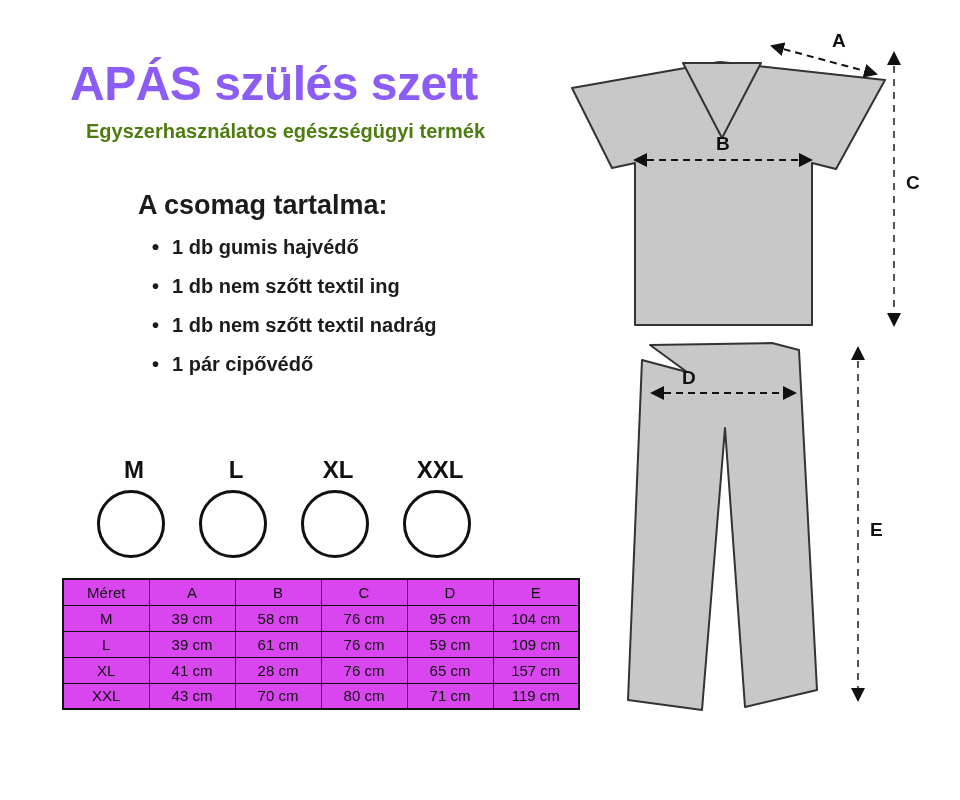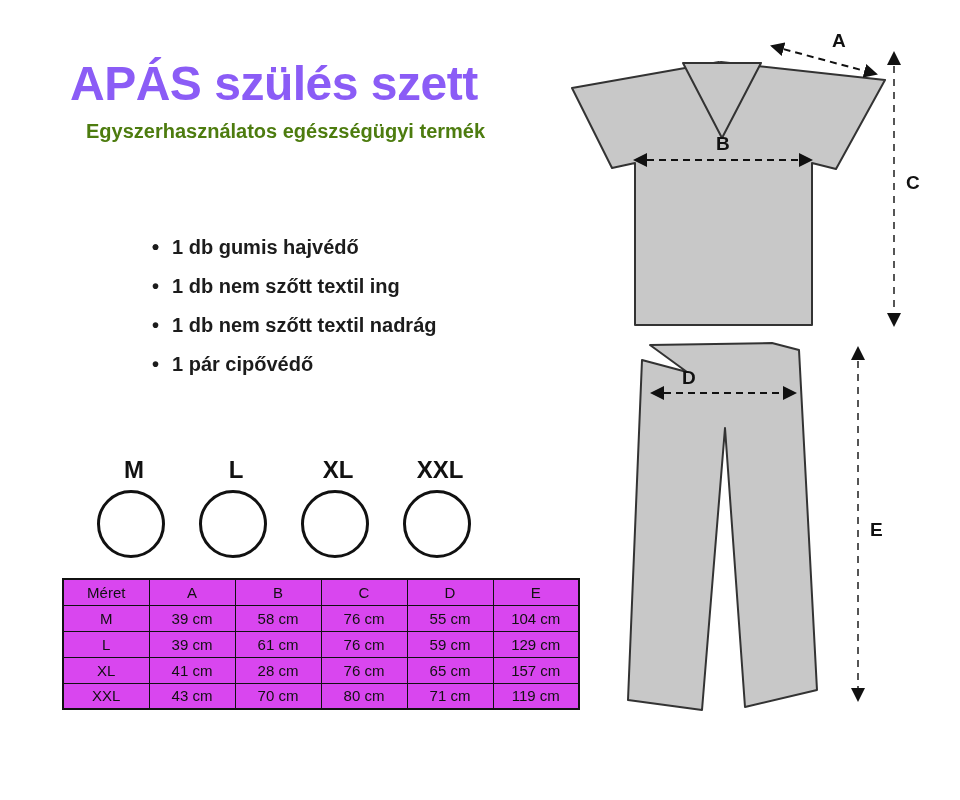--- a/index.html
+++ b/index.html
@@ -138,20 +138,21 @@
   }
 </style>
 </head>
 <body>
 
 <div id="page">
 
   <div id="title">APÁS szülés szett</div>
   <div id="subtitle">Egyszerhasználatos egészségügyi termék</div>
 
+  <div id="contents-heading">A csomag tartalma:</div>
   <ul id="contents-list">
     <li><span class="bullet">•</span></li>
     <li><span class="bullet">•</span><span>1 db gumis hajvédő</span></li>
     <li><span class="bullet">•</span><span>1 db nem szőtt textil ing</span></li>
     <li><span class="bullet">•</span><span>1 db nem szőtt textil nadrág</span></li>
     <li><span class="bullet">•</span><span>1 pár  cipővédő</span></li>
   </ul>
 
   <div class="size-group" style="left:97px; top:456px;">
     <div class="size-label">M</div>
@@ -180,30 +181,30 @@
         <th>D</th>
         <th>E</th>
       </tr>
     </thead>
     <tbody>
       <tr>
         <td>M</td>
         <td>39 cm</td>
         <td>58 cm</td>
         <td>76 cm</td>
-        <td>55 cm</td>
+        <td>95 cm</td>
         <td>104 cm</td>
       </tr>
       <tr>
         <td>L</td>
         <td>39 cm</td>
         <td>61 cm</td>
         <td>76 cm</td>
         <td>59 cm</td>
-        <td>129 cm</td>
+        <td>109 cm</td>
       </tr>
       <tr>
         <td>XL</td>
         <td>41 cm</td>
         <td>28 cm</td>
         <td>76 cm</td>
         <td>65 cm</td>
         <td>157 cm</td>
       </tr>
       <tr>

